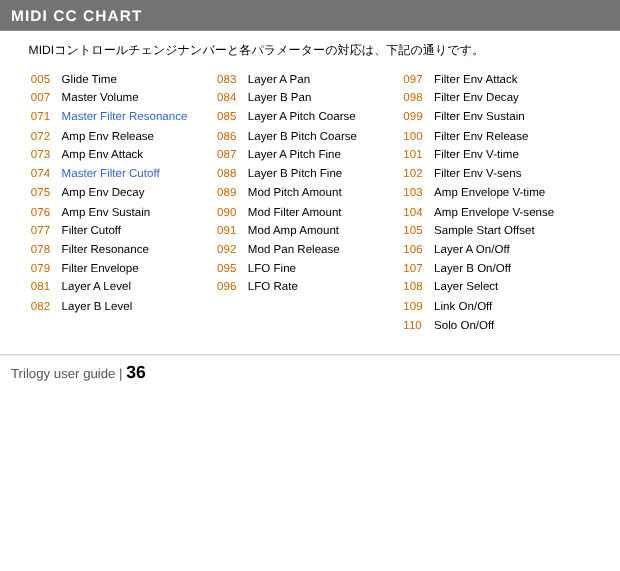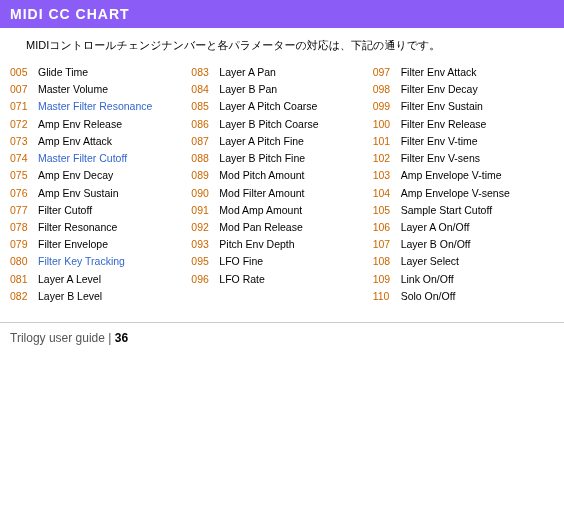--- a/index.html
+++ b/index.html
@@ -5,39 +5,39 @@
     * { margin: 0; padding: 0; box-sizing: border-box; }
     body {
       font-family: Arial, sans-serif;
       font-size: 11px;
       background: #ffffff;
       width: 564px;
       min-height: 519px;
       color: #000000;
     }
     .header {
-      background: #8b5cf6;
+      background: #737373;
       padding: 6px 10px;
       margin-bottom: 10px;
     }
     .header-title {
       color: #ffffff;
       font-size: 14px;
       font-weight: bold;
       letter-spacing: 1px;
     }
     .intro {
       padding: 0 26px;
       margin-bottom: 12px;
       font-size: 11px;
       color: #000;
     }
     .columns-container {
       display: flex;
-      padding: 0 10px;
+      padding: 0 28px;
       gap: 0;
     }
     .column {
       flex: 1;
       display: flex;
       flex-direction: column;
       gap: 2px;
     }
     .entry {
       display: flex;
@@ -62,21 +62,21 @@
       border-top: 1px solid #ccc;
       font-size: 12px;
       color: #555;
     }
     .footer-text {
       color: #555;
     }
     .footer-num {
       font-weight: bold;
       color: #000;
-      font-size: 12px;
+      font-size: 16px;
     }
   </style>
 </head>
 <body>
 
 <div class="header">
   <span class="header-title">MIDI CC CHART</span>
 </div>
 
 <p class="intro">MIDIコントロールチェンジナンバーと各パラメーターの対応は、下記の通りです。</p>
@@ -120,24 +120,20 @@
         <span class="entry-label">Filter Cutoff</span>
       </div>
       <div class="entry">
         <span class="entry-num">078</span>
         <span class="entry-label">Filter Resonance</span>
       </div>
       <div class="entry">
         <span class="entry-num">079</span>
         <span class="entry-label">Filter Envelope</span>
       </div>
-      <div class="entry highlight">
-        <span class="entry-num">080</span>
-        <span class="entry-label">Filter Key Tracking</span>
-      </div>
       <div class="entry">
         <span class="entry-num">081</span>
         <span class="entry-label">Layer A Level</span>
       </div>
       <div class="entry">
         <span class="entry-num">082</span>
         <span class="entry-label">Layer B Level</span>
       </div>
     </div>
     <div class="column">
@@ -175,24 +171,20 @@
       </div>
       <div class="entry">
         <span class="entry-num">091</span>
         <span class="entry-label">Mod Amp Amount</span>
       </div>
       <div class="entry">
         <span class="entry-num">092</span>
         <span class="entry-label">Mod Pan Release</span>
       </div>
       <div class="entry">
-        <span class="entry-num">093</span>
-        <span class="entry-label">Pitch Env Depth</span>
-      </div>
-      <div class="entry">
         <span class="entry-num">095</span>
         <span class="entry-label">LFO Fine</span>
       </div>
       <div class="entry">
         <span class="entry-num">096</span>
         <span class="entry-label">LFO Rate</span>
       </div>
     </div>
     <div class="column">
       <div class="entry">
@@ -222,21 +214,21 @@
       <div class="entry">
         <span class="entry-num">103</span>
         <span class="entry-label">Amp Envelope V-time</span>
       </div>
       <div class="entry">
         <span class="entry-num">104</span>
         <span class="entry-label">Amp Envelope V-sense</span>
       </div>
       <div class="entry">
         <span class="entry-num">105</span>
-        <span class="entry-label">Sample Start Cutoff</span>
+        <span class="entry-label">Sample Start Offset</span>
       </div>
       <div class="entry">
         <span class="entry-num">106</span>
         <span class="entry-label">Layer A On/Off</span>
       </div>
       <div class="entry">
         <span class="entry-num">107</span>
         <span class="entry-label">Layer B On/Off</span>
       </div>
       <div class="entry">

